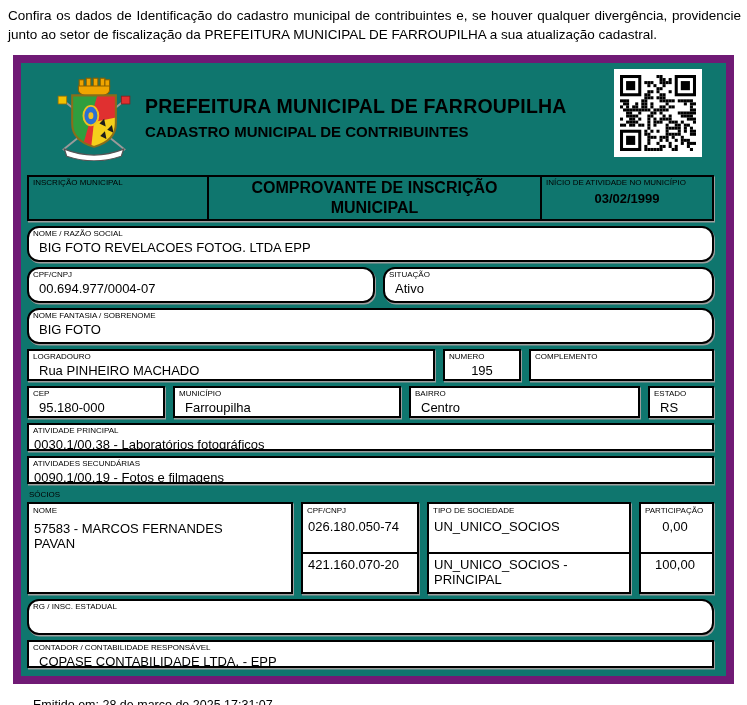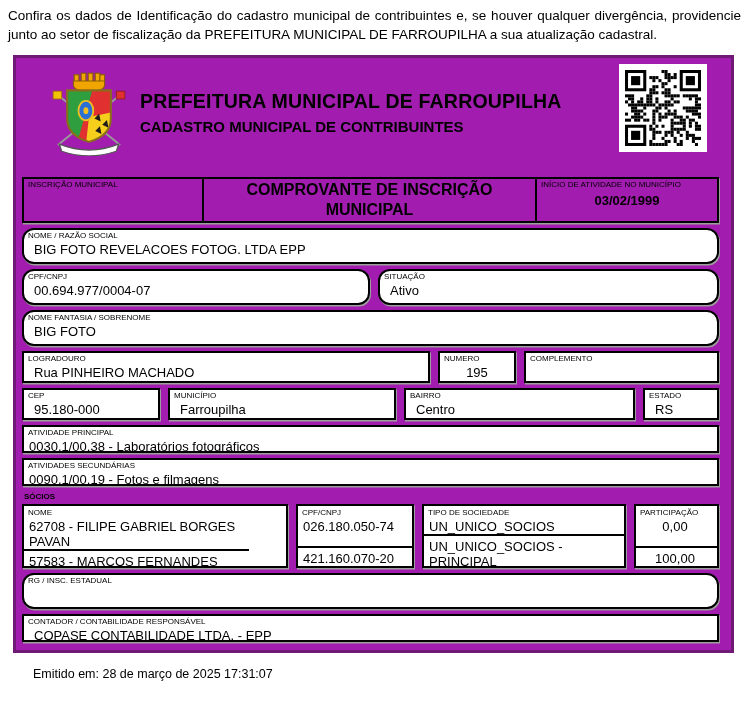--- a/index.html
+++ b/index.html
@@ -7,23 +7,23 @@
     width:747px;height:705px;overflow:hidden;
     font-family:"Liberation Sans","DejaVu Sans",sans-serif;
     color:#000;position:relative;
   }
   .notice{
     margin:6px 6px 0 8px;
     font-size:13.5px;line-height:1.43;text-align:justify;
   }
   .doc{
     margin:10px 13px 0 13px;
-    border:3px solid #701a75;
+    border:8px solid #701a75;
     padding:6px 12px 8px 6px;
-    background:#a21caf;
+    background:#0f766e;
   }
   
   .doc-header{position:relative;height:94px;}
   .coa{position:absolute;left:28px;top:6px;width:78px;height:86px;}
   .header-titles{position:absolute;left:118px;top:26px;}
   .header-title{font-size:19.5px;font-weight:bold;letter-spacing:.2px;}
   .header-subtitle{font-size:15px;font-weight:bold;margin-top:5px;}
   .qr-wrap{position:absolute;right:12px;top:0;width:88px;height:88px;background:#fff;}
   .qr-wrap svg{position:absolute;left:6px;top:6px;width:76px;height:76px;}
   
@@ -32,31 +32,31 @@
     border:2px solid #000;background:#fff;box-sizing:border-box;
     padding:1px 4px 0 4px;overflow:hidden;
     box-shadow:1px 1.5px 0 #9e9e9e;
   }
   .grow{flex:1;}
   .lbl{display:block;font-size:8px;line-height:10px;white-space:nowrap;}
   .val{display:block;font-size:13px;line-height:15px;padding-left:6px;margin-top:1px;}
   .h30{height:36px;border-radius:12px;} .h32{height:32px;} .h34{height:28px;}
   
   .row1{display:flex;border:2px solid #000;height:46px;box-sizing:border-box;
-        box-shadow:1px 1.5px 0 #9e9e9e;margin-top:19px;}
+        box-shadow:1px 1.5px 0 #9e9e9e;margin-top:12px;}
   .row1 .cell{box-sizing:border-box;padding:1px 4px;}
   .row1 .c1{width:180px;border-right:2px solid #000;}
   .row1 .c2{width:333px;border-right:2px solid #000;display:flex;align-items:center;justify-content:center;}
   .row1 .c3{flex:1;}
   .val-bold-center{display:block;font-size:13px;font-weight:bold;text-align:center;margin-top:3px;}
   .doc-title{font-size:16px;font-weight:bold;text-align:center;line-height:1.2;max-width:300px;}
   
-  .socios-label{font-size:8px;line-height:10px;margin:6px 0 2px 2px;font-weight:bold;}
+  .socios-label{font-size:8px;line-height:10px;margin:6px 0 2px 2px;}
   .socios{margin-top:0;}
-  .scol{padding:0;height:64px;display:flex;flex-direction:column;}
+  .scol{padding:0;height:92px;display:flex;flex-direction:column;}
   .scol .lbl{padding:2px 0 0 4px;height:12px;}
   .scell{box-sizing:border-box;font-size:13px;line-height:15px;padding:1px 4px 0 5px;}
   .sr1{height:36px;border-bottom:2px solid #000;}
   .sr2{flex:1;padding-top:3px;}
   .c-nome{width:266px;} .c-cpf{width:118px;} .c-tipo{width:204px;} .c-part{flex:1;}
   .c-nome .scell{max-width:225px;}
   .c-part .scell{text-align:center;padding-right:8px;}
   .footer{margin:14px 0 0 33px;font-size:12.5px;}
 </style>
 </head>
@@ -414,21 +414,20 @@
     <div class="box grow h34">
       <span class="lbl">ATIVIDADES SECUNDÁRIAS</span>
       <span class="val" style="padding-left:1px">0090.1/00.19 - Fotos e filmagens</span>
     </div>
   </div>
 
   <div class="socios-label">SÓCIOS</div>
   <div class="row socios">
     <div class="box scol c-nome">
       <span class="lbl">NOME</span>
-      <div class="scell sr1">62708 - FILIPE GABRIEL BORGES PAVAN</div>
       <div class="scell sr2">57583 - MARCOS FERNANDES PAVAN</div>
     </div>
     <div class="box scol c-cpf">
       <span class="lbl">CPF/CNPJ</span>
       <div class="scell sr1">026.180.050-74</div>
       <div class="scell sr2">421.160.070-20</div>
     </div>
     <div class="box scol c-tipo">
       <span class="lbl">TIPO DE SOCIEDADE</span>
       <div class="scell sr1">UN_UNICO_SOCIOS</div>

